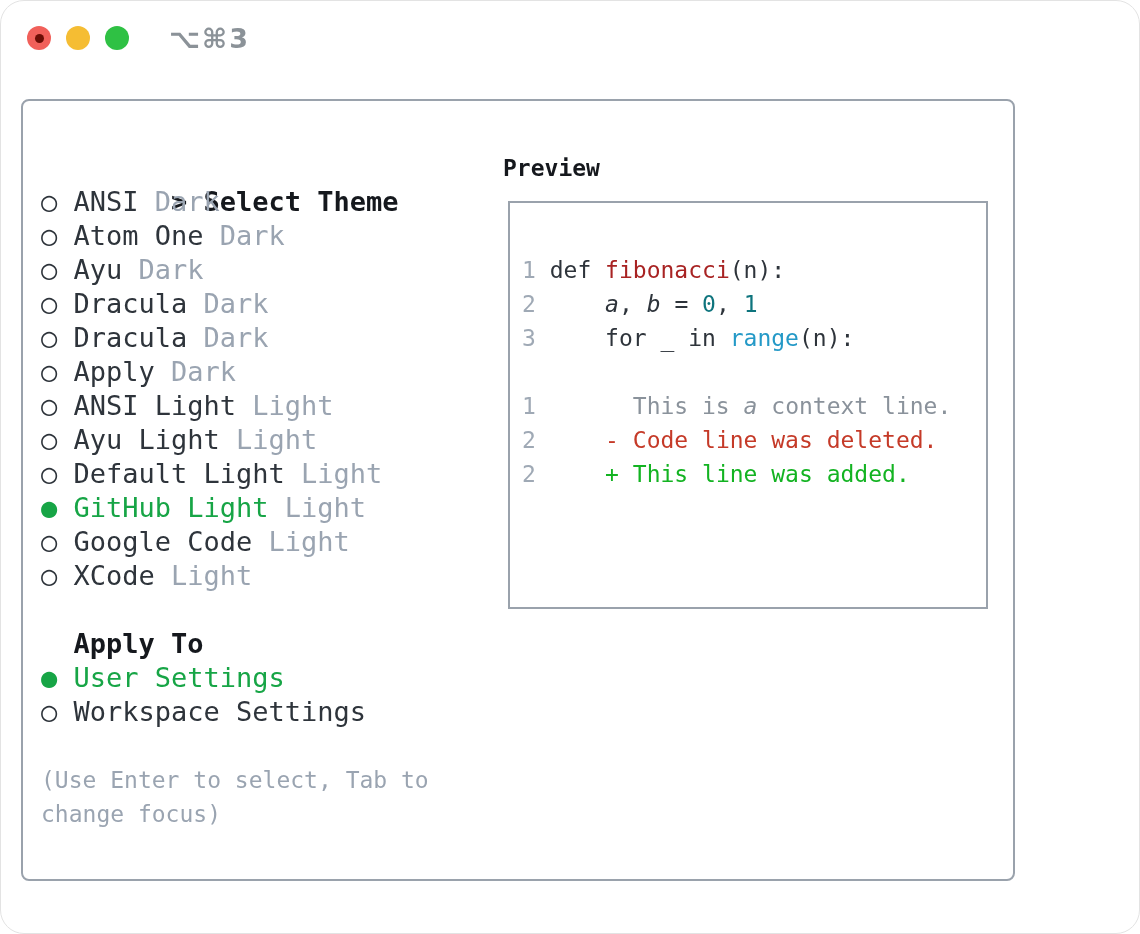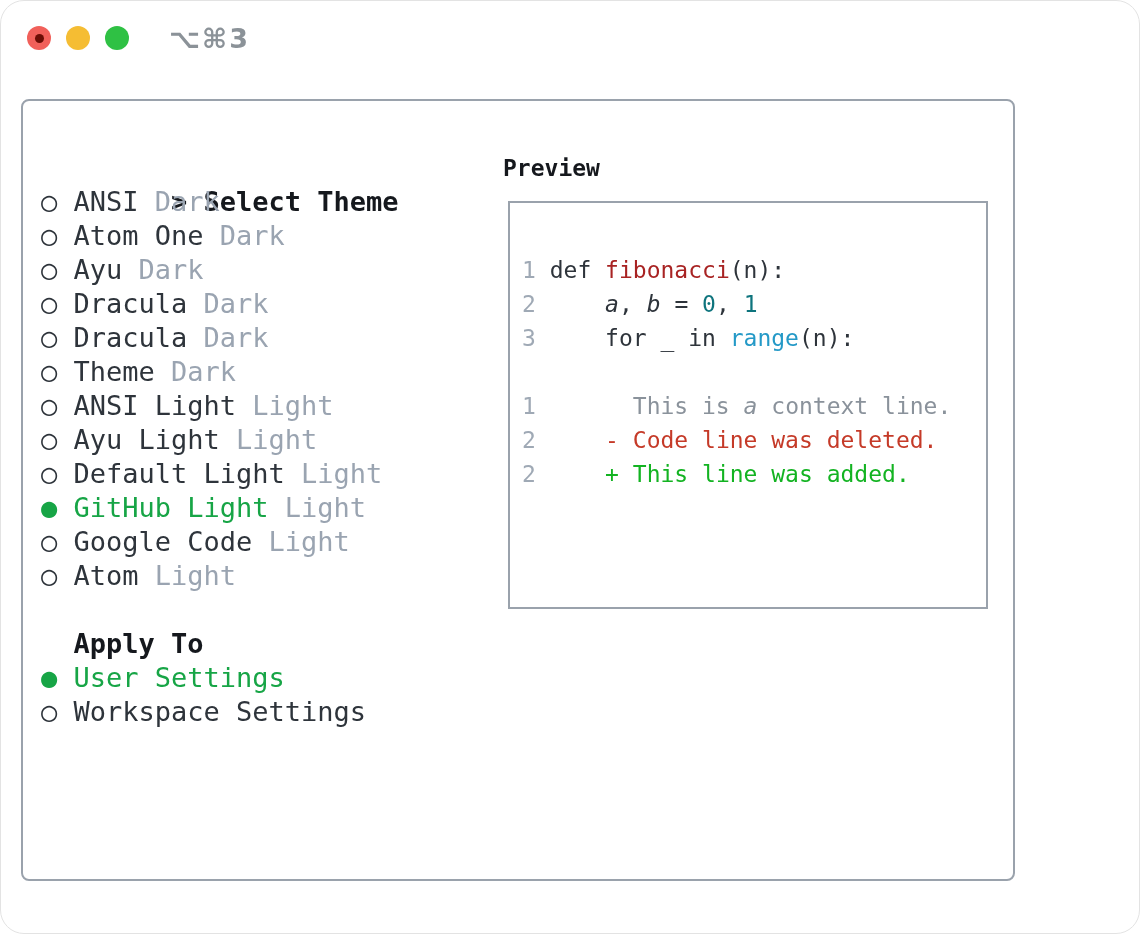--- a/index.html
+++ b/index.html
@@ -86,40 +86,42 @@
       <div class="row header">
         <span class="prompt">&gt;</span><span>Select Theme</span>
       </div>
 
       <div>
           <div class="row item"><span class="marker">○ </span><span class="name">ANSI</span><span class="tag"> Dark</span></div>
           <div class="row item"><span class="marker">○ </span><span class="name">Atom One</span><span class="tag"> Dark</span></div>
           <div class="row item"><span class="marker">○ </span><span class="name">Ayu</span><span class="tag"> Dark</span></div>
           <div class="row item"><span class="marker">○ </span><span class="name">Dracula</span><span class="tag"> Dark</span></div>
           <div class="row item"><span class="marker">○ </span><span class="name">Dracula</span><span class="tag"> Dark</span></div>
-          <div class="row item"><span class="marker">○ </span><span class="name">Theme</span><span class="tag"> Dark</span></div>
+          <div class="row item"><span class="marker">○ </span><span class="name">Apply</span><span class="tag"> Dark</span></div>
           <div class="row item"><span class="marker">○ </span><span class="name">ANSI Light</span><span class="tag"> Light</span></div>
           <div class="row item"><span class="marker">○ </span><span class="name">Ayu Light</span><span class="tag"> Light</span></div>
           <div class="row item"><span class="marker">○ </span><span class="name">Default Light</span><span class="tag"> Light</span></div>
           <div class="row item selected"><span class="marker">● </span><span class="name">GitHub Light</span><span class="tag"> Light</span></div>
           <div class="row item"><span class="marker">○ </span><span class="name">Google Code</span><span class="tag"> Light</span></div>
-          <div class="row item"><span class="marker">○ </span><span class="name">Atom</span><span class="tag"> Light</span></div>
+          <div class="row item"><span class="marker">○ </span><span class="name">XCode</span><span class="tag"> Light</span></div>
         </div>
 
       <div class="spacer"></div>
 
       <div class="row subheader">Apply To</div>
 
       <div>
           <div class="row item selected"><span class="marker">● </span><span class="name">User Settings</span></div>
           <div class="row item"><span class="marker">○ </span><span class="name">Workspace Settings</span></div>
         </div>
 
       <div class="spacer"></div>
 
+      <div class="hint">(Use Enter to select, Tab to
+change focus)</div>
     </div>
 
     <div class="right-col">
       <div class="preview-title">Preview</div>
       <div class="preview-box">
         <div>
             <div class="cline"><span class="tok-ln">1</span><span class="tok-p"> def </span><span class="tok-fn">fibonacci</span><span class="tok-p">(n):</span></div>
             <div class="cline"><span class="tok-ln">2</span><span class="tok-p">     </span><span class="tok-v">a</span><span class="tok-p">, </span><span class="tok-v">b</span><span class="tok-p"> = </span><span class="tok-nm">0</span><span class="tok-p">, </span><span class="tok-nm">1</span></div>
             <div class="cline"><span class="tok-ln">3</span><span class="tok-p">     for _ in </span><span class="tok-cl">range</span><span class="tok-p">(n):</span></div>
             <div class="cline"><span class="tok-ln"></span></div>

